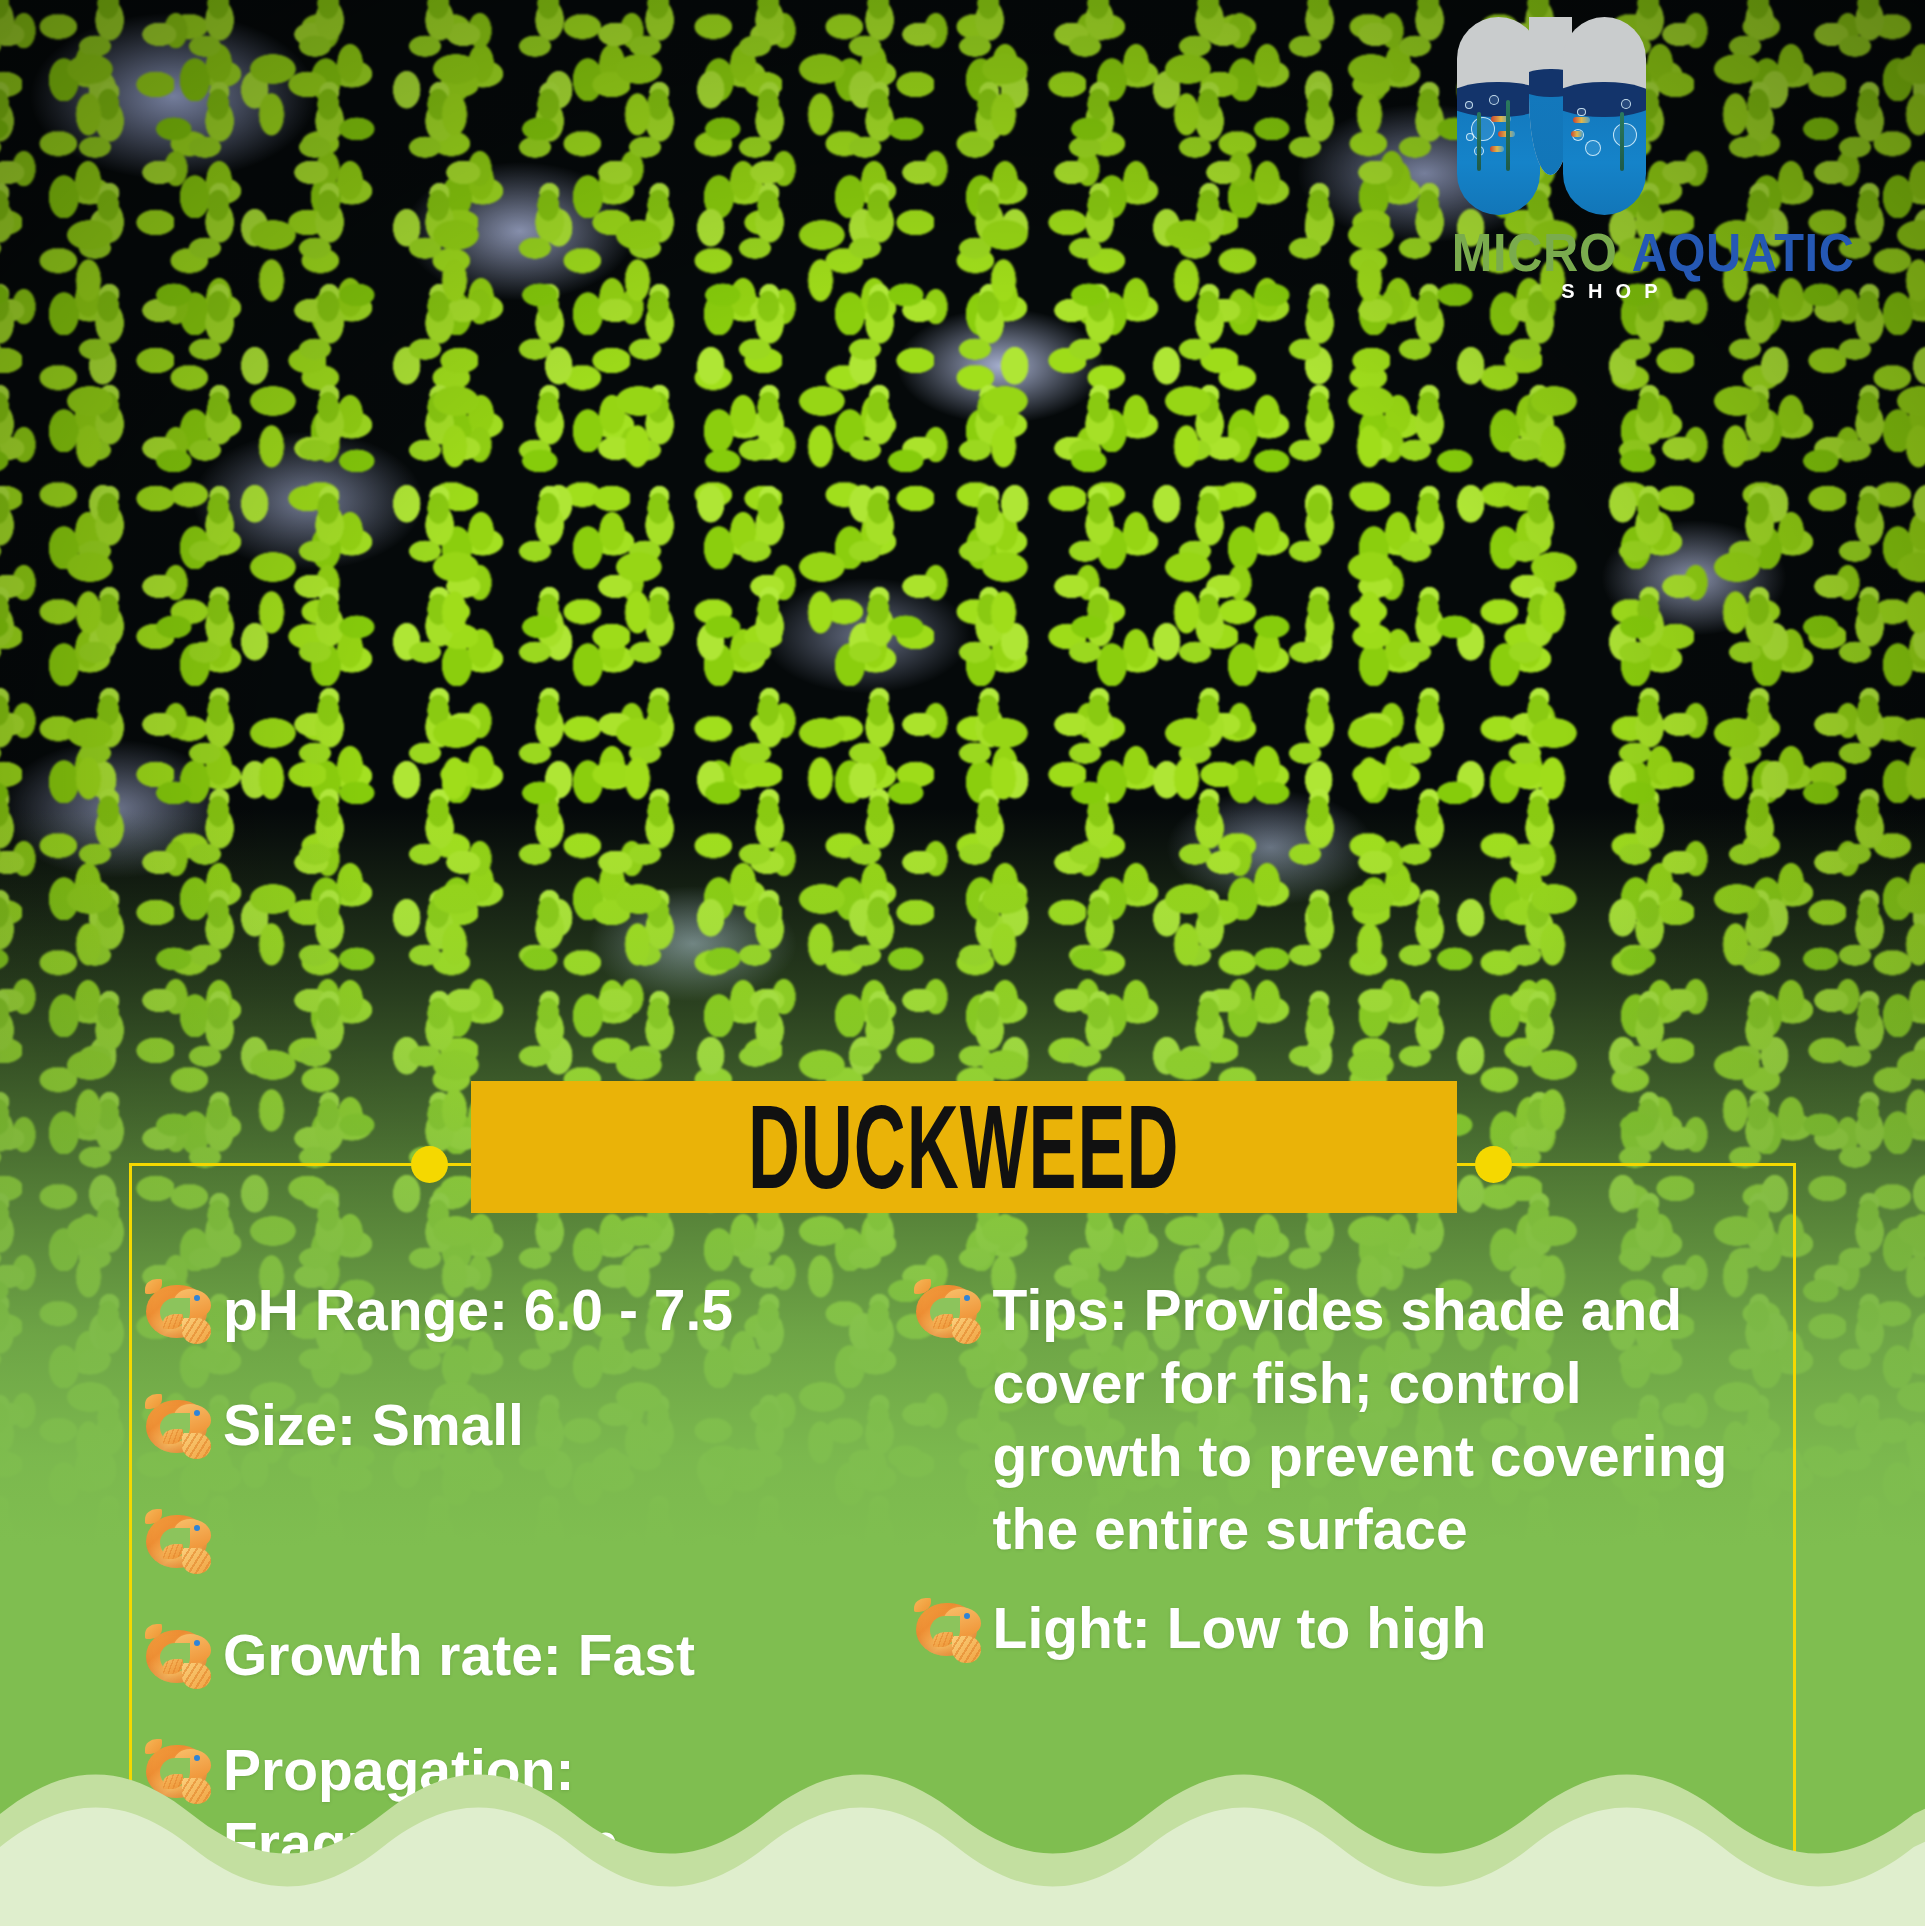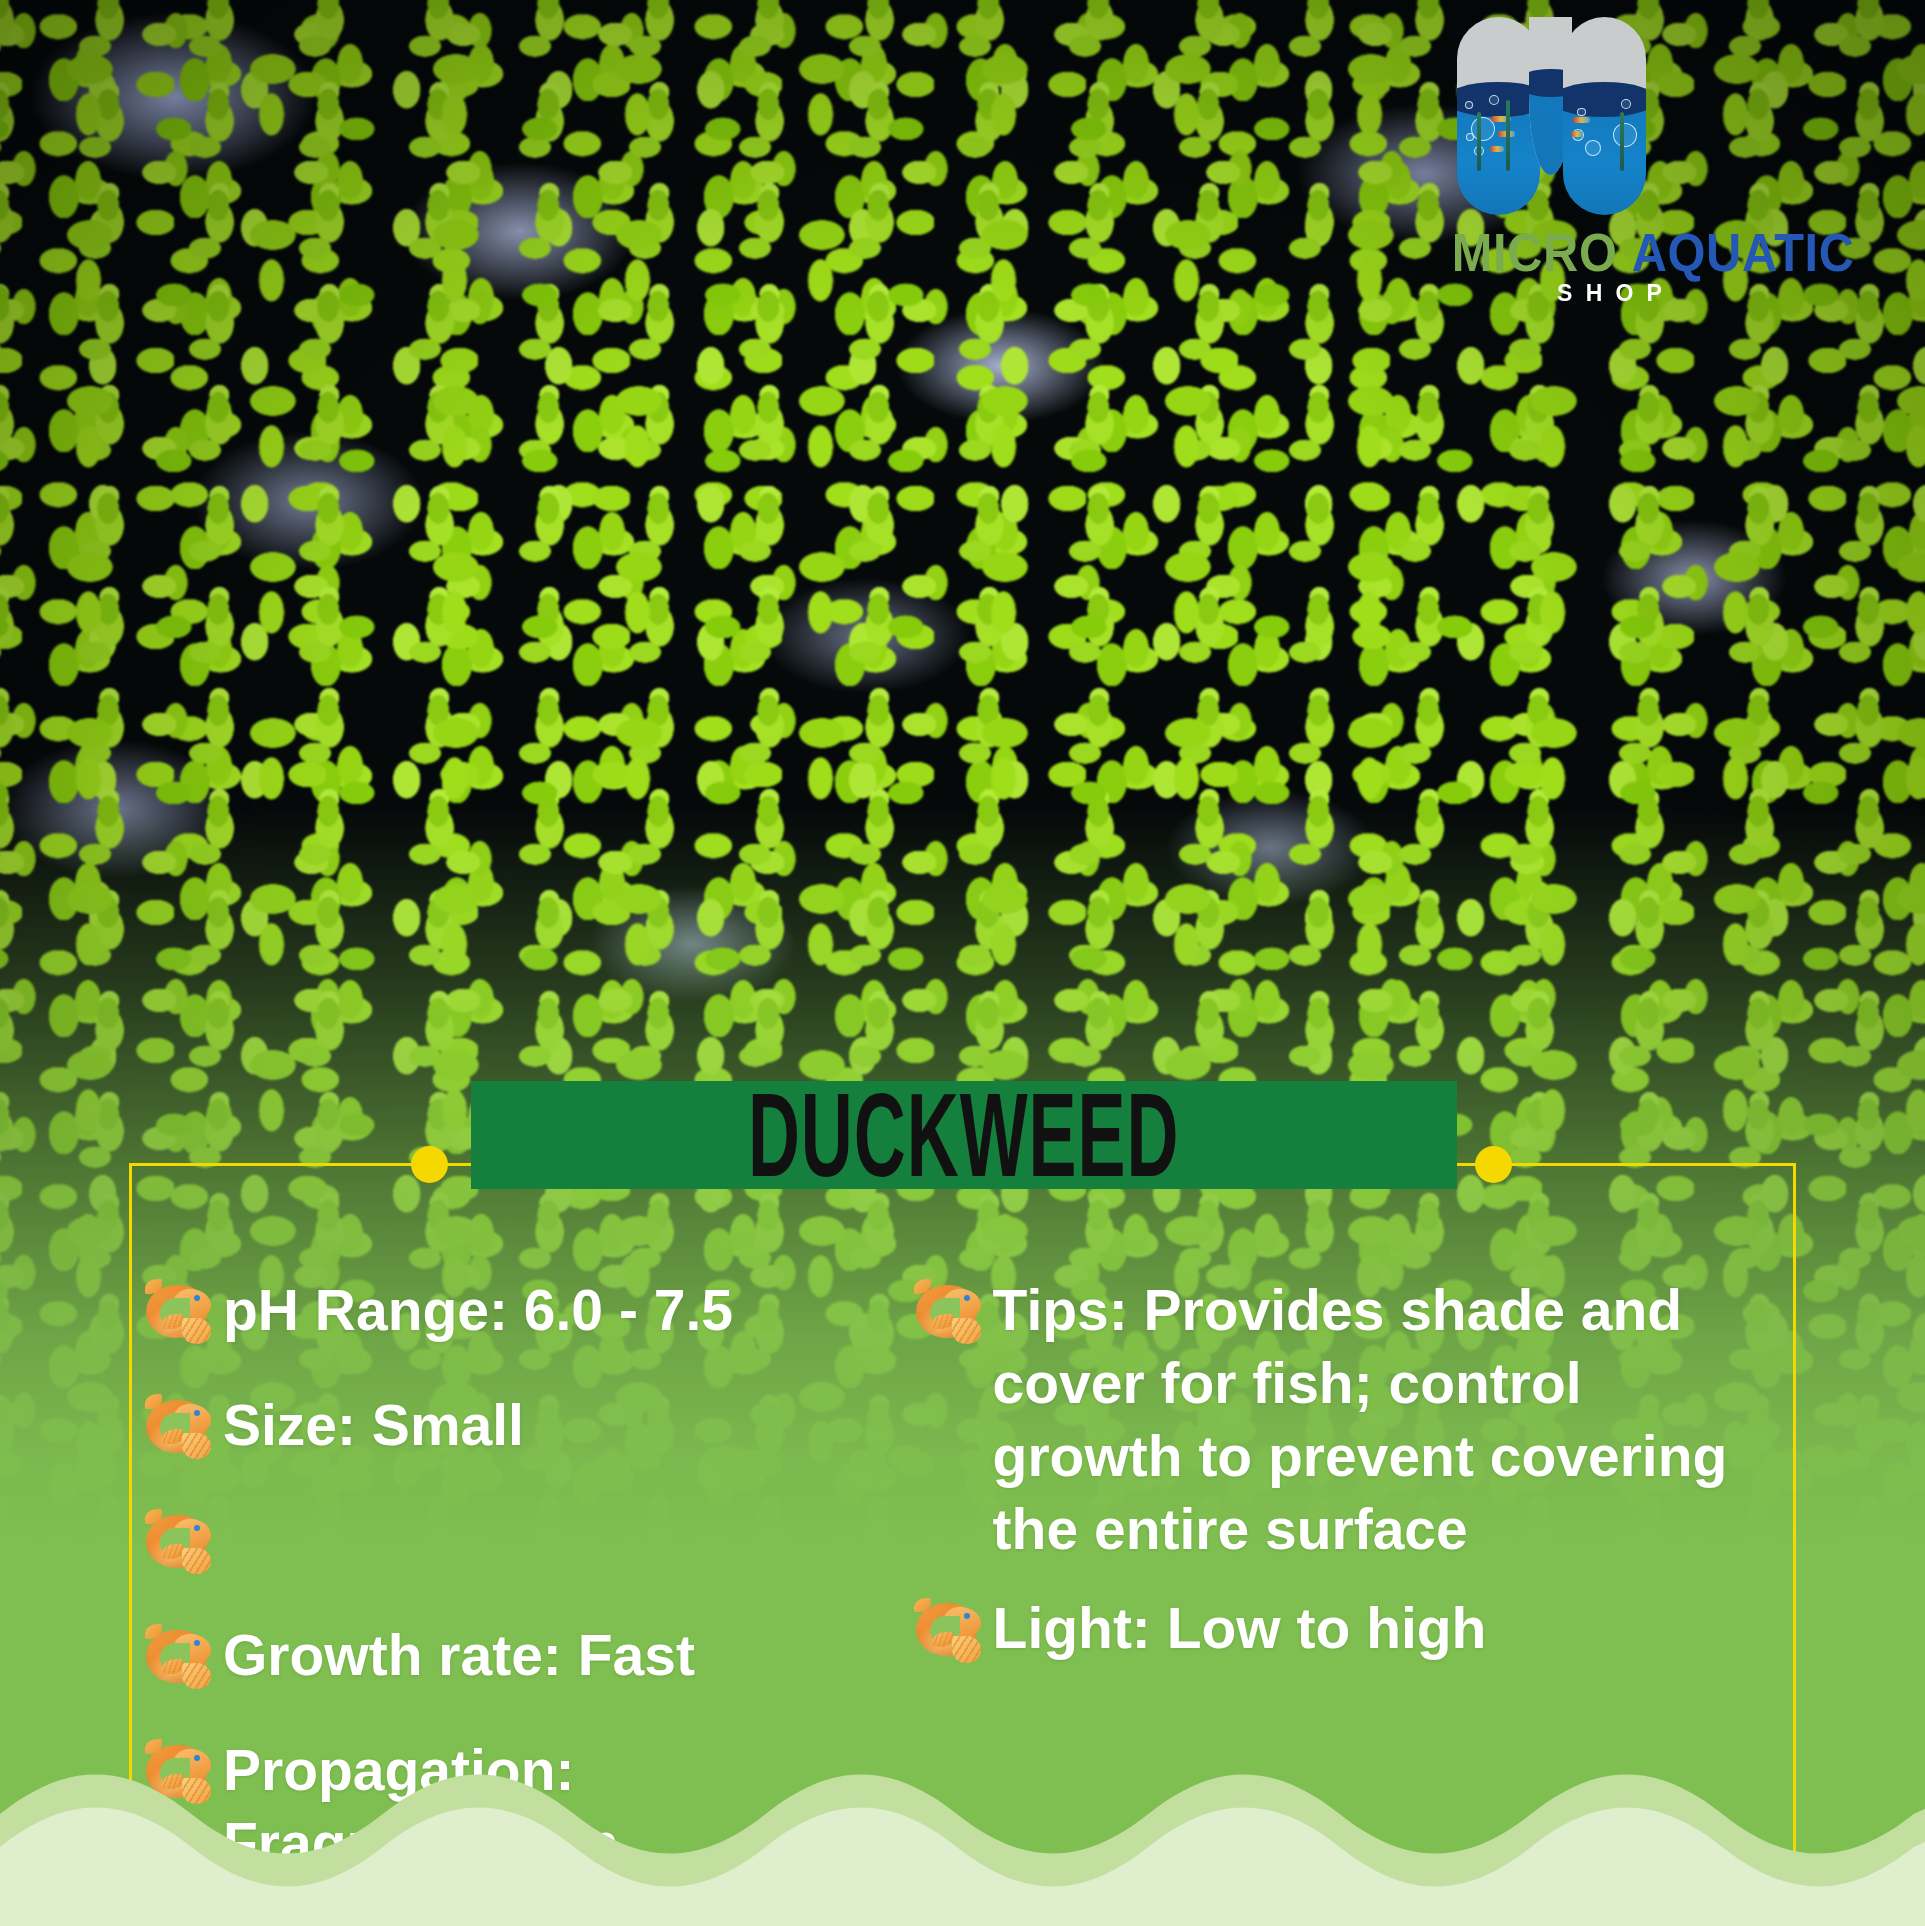--- a/index.html
+++ b/index.html
@@ -155,42 +155,42 @@
     text-align:center;white-space:nowrap;
     font-weight:700;font-size:53px;letter-spacing:0.7px;
     font-family:"Liberation Sans", sans-serif;
     transform:scaleX(.92);
   }
   .logo-word .micro{color:#7aab4e;}
   .logo-word .aquatic{color:#2558b4;}
   .logo-shop{
     position:absolute;left:0;top:263px;width:100%;
     text-align:center;color:#ffffff;
-    font-weight:700;font-size:23px;letter-spacing:13.2px;
+    font-weight:700;font-size:20px;letter-spacing:13.2px;
     text-indent:13.2px;
   }
 
   
   #frame{
     position:absolute;left:129px;top:1163px;right:129px;bottom:0;
     border:3.3px solid #f5d800;border-bottom:none;
     box-sizing:border-box;
     pointer-events:none;
   }
   .dot{
     position:absolute;width:37px;height:37px;border-radius:50%;
     background:#f5d800;
   }
   #dot-left{left:411px;top:1146px;}
   #dot-right{left:1475px;top:1146px;}
 
   
   #banner{
-    position:absolute;left:471px;top:1081px;width:986px;height:108px;
-    background:#15803d;
+    position:absolute;left:471px;top:1081px;width:986px;height:132px;
+    background:#eab308;
     display:flex;align-items:center;justify-content:center;
   }
   #banner .t{
     color:#111111;
     font-family:"Liberation Sans Narrow","Liberation Sans", sans-serif;
     font-weight:700;
     font-size:100px;
     letter-spacing:1.3px;
     transform:scaleX(.72) scaleY(1.18);
     transform-origin:center;

